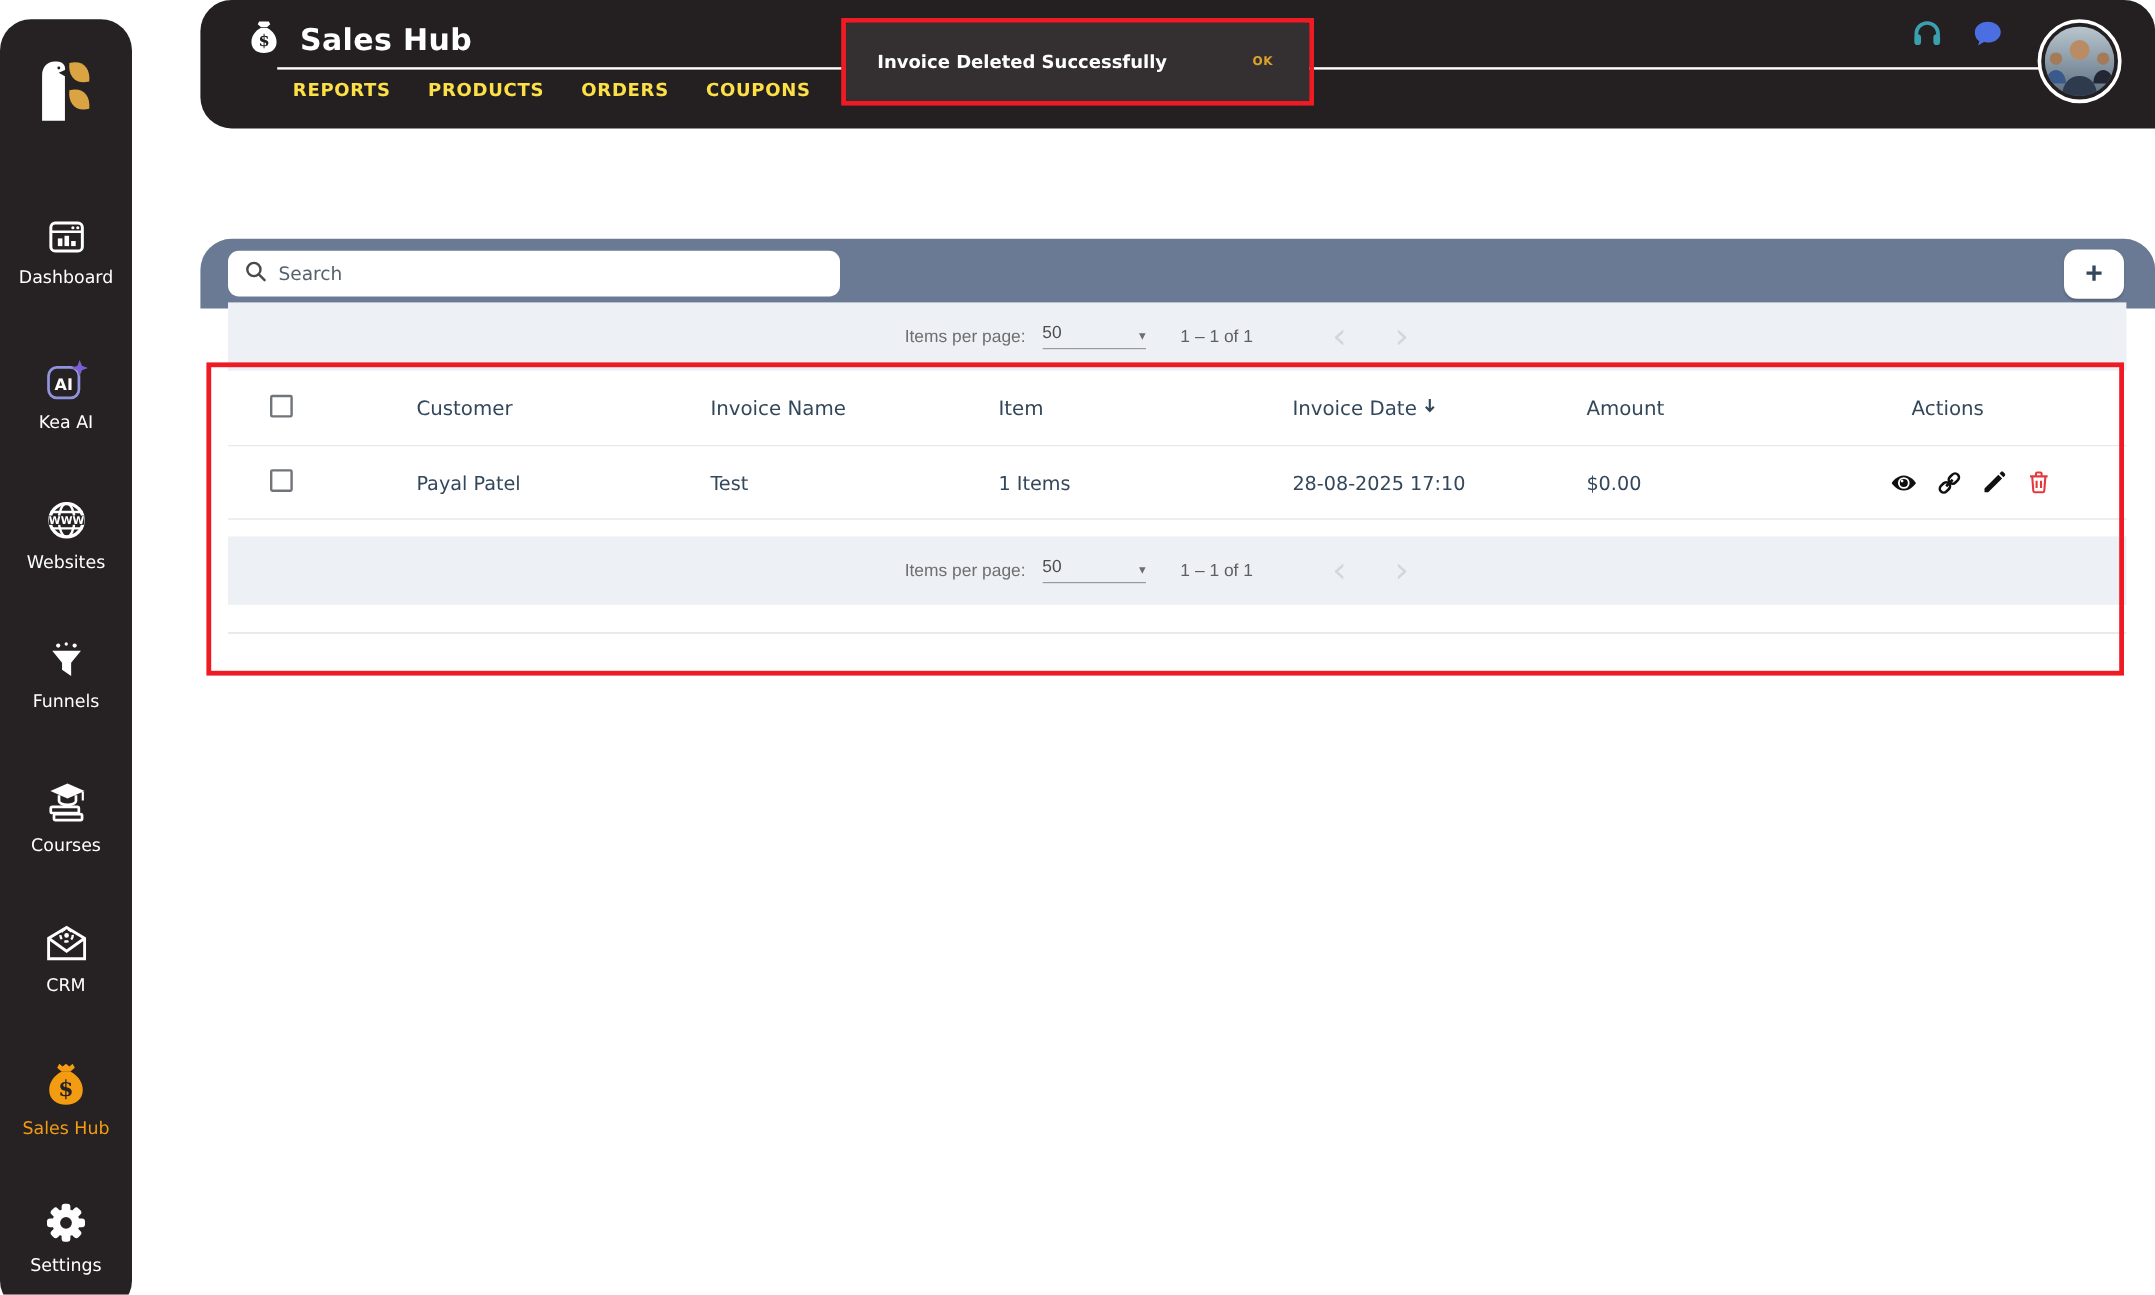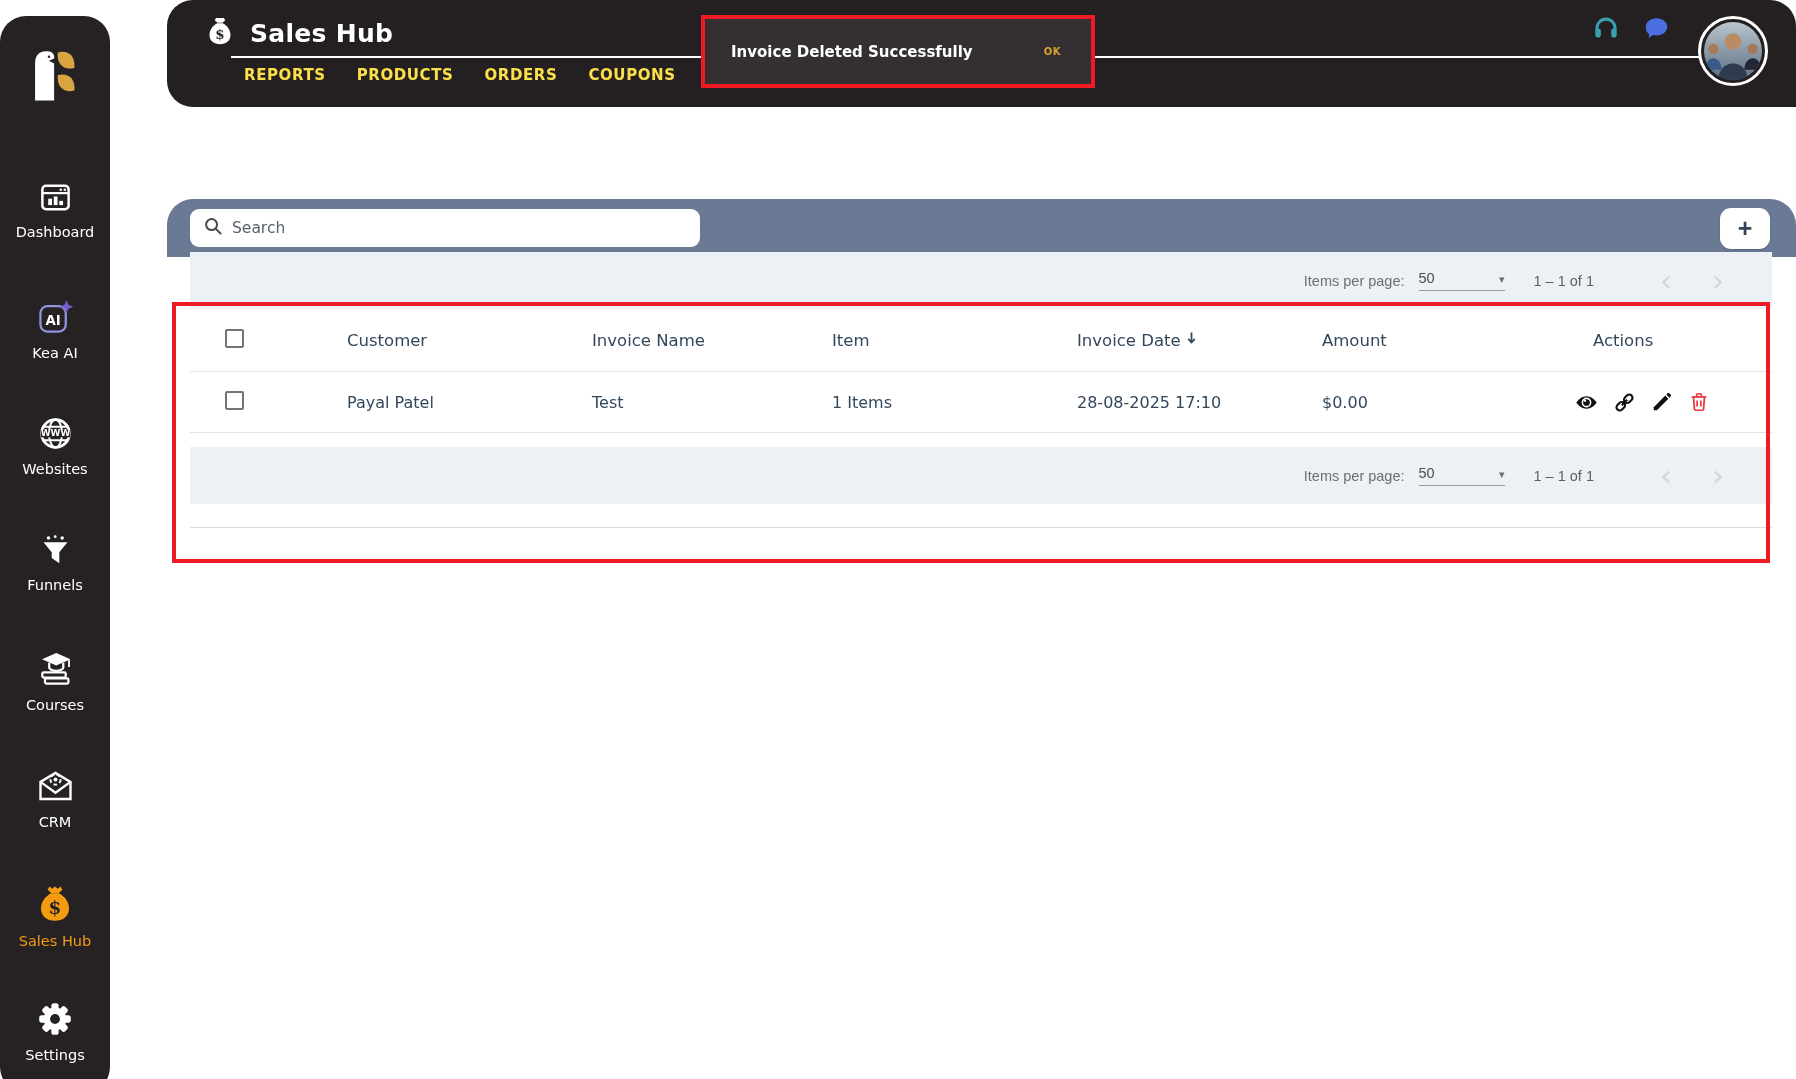--- a/index.html
+++ b/index.html
@@ -49,21 +49,21 @@
   .searchbox input { border:none; outline:none; flex:1; font-size:15.5px; color:#33475b;
                      font-family:"DejaVu Sans", sans-serif; background:transparent; }
   .searchbox input::placeholder { color:#55616d; }
   .add-btn { position:absolute; right:26px; top:9px; width:50px; height:41px; background:#fff;
              border:none; border-radius:11px; font-size:25px; font-weight:600; color:#33475b;
              cursor:pointer; display:flex; align-items:center; justify-content:center;
              box-shadow:0 1px 2px rgba(0,0,0,.18); }
 
   
   .pgn { position:absolute; left:190px; width:1582px; height:57px; background:#edf1f5;
-         display:flex; align-items:center; justify-content:flex-end; padding-right:48px;
+         display:flex; align-items:center; justify-content:center; padding-right:34px;
          color:#6e6e6e; font-size:14.5px; font-family:"Liberation Sans", sans-serif; }
   .pgn-top { top:252px; } .pgn-bottom { top:447px; }
   .pgn .ipp-label { margin-right:14px; }
   .pgn .page-size { display:flex; align-items:flex-end; justify-content:space-between; width:86px;
                     border-bottom:1px solid #9a9a9a; padding-bottom:4px; color:#4c4c4c;
                     margin-right:29px; cursor:pointer; }
   .pgn .caret { font-size:11px; color:#6e6e6e; }
   .pgn .range { margin-right:66px; color:#5f5f5f; }
   .pgn .chev { font-size:30px; color:#d3d6da; line-height:20px; cursor:default;
                font-family:"DejaVu Sans", sans-serif; }

